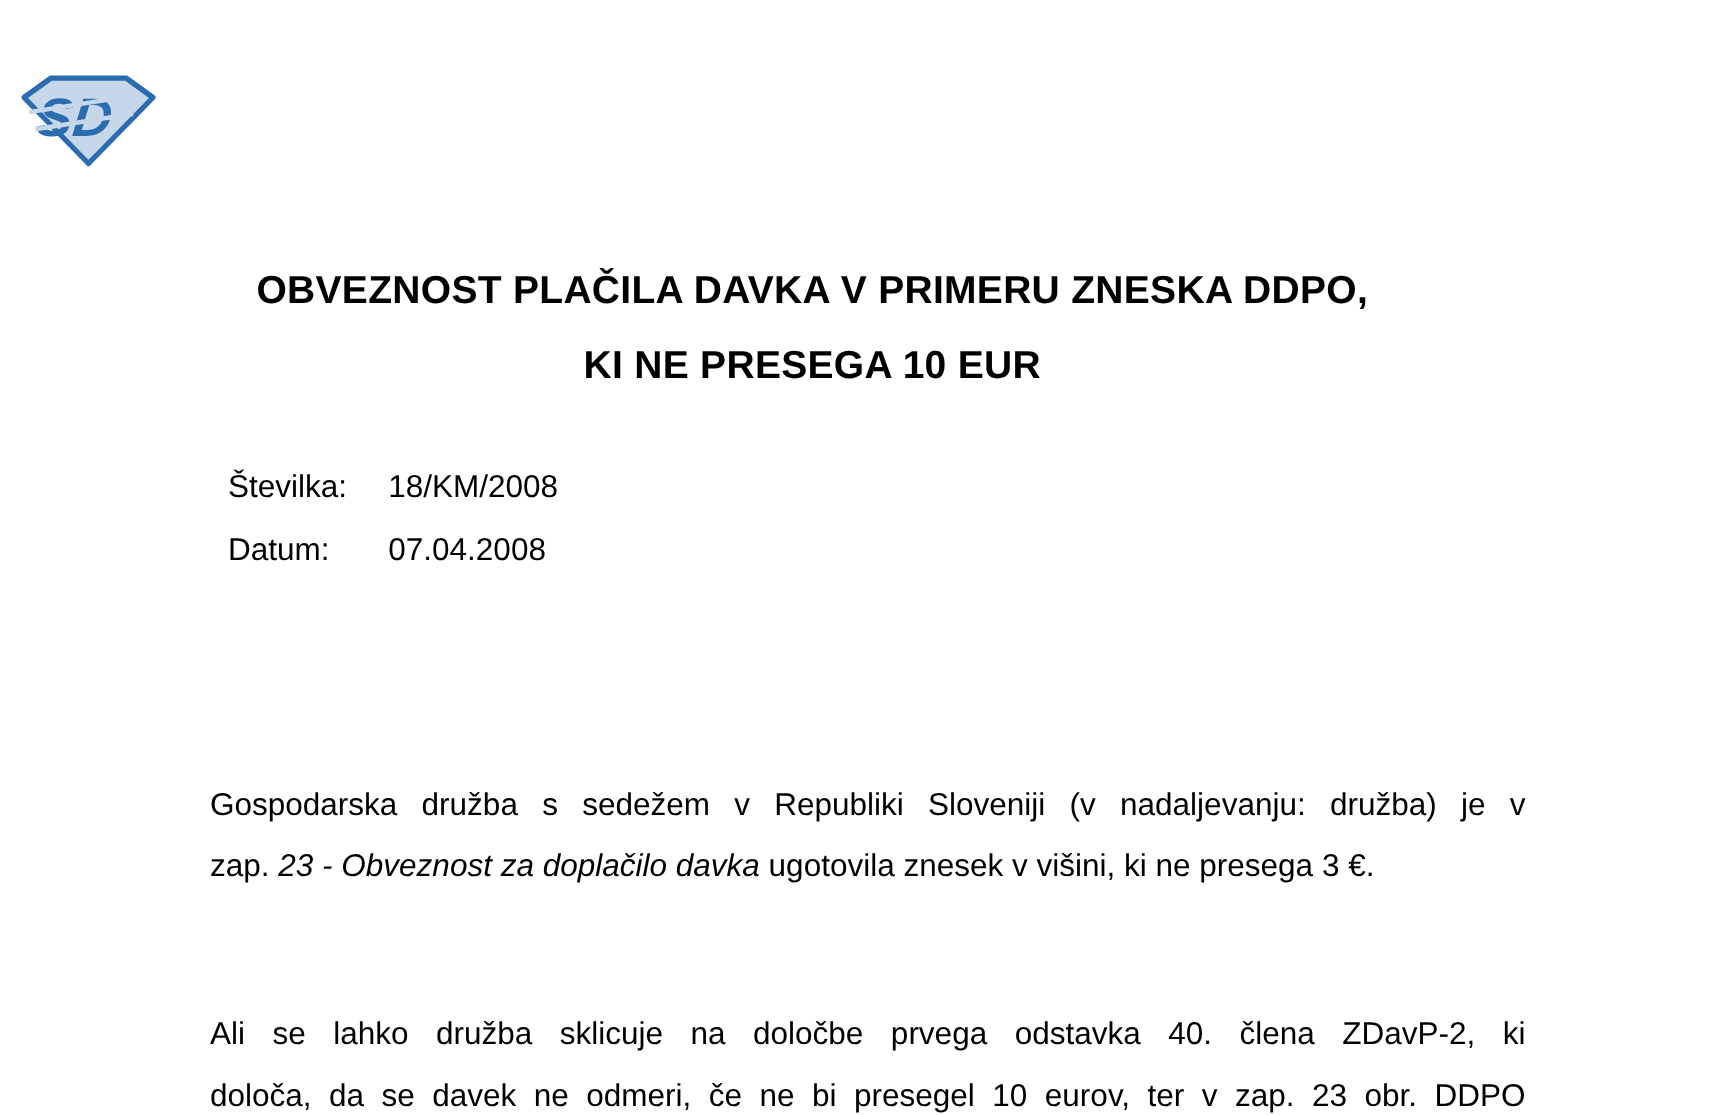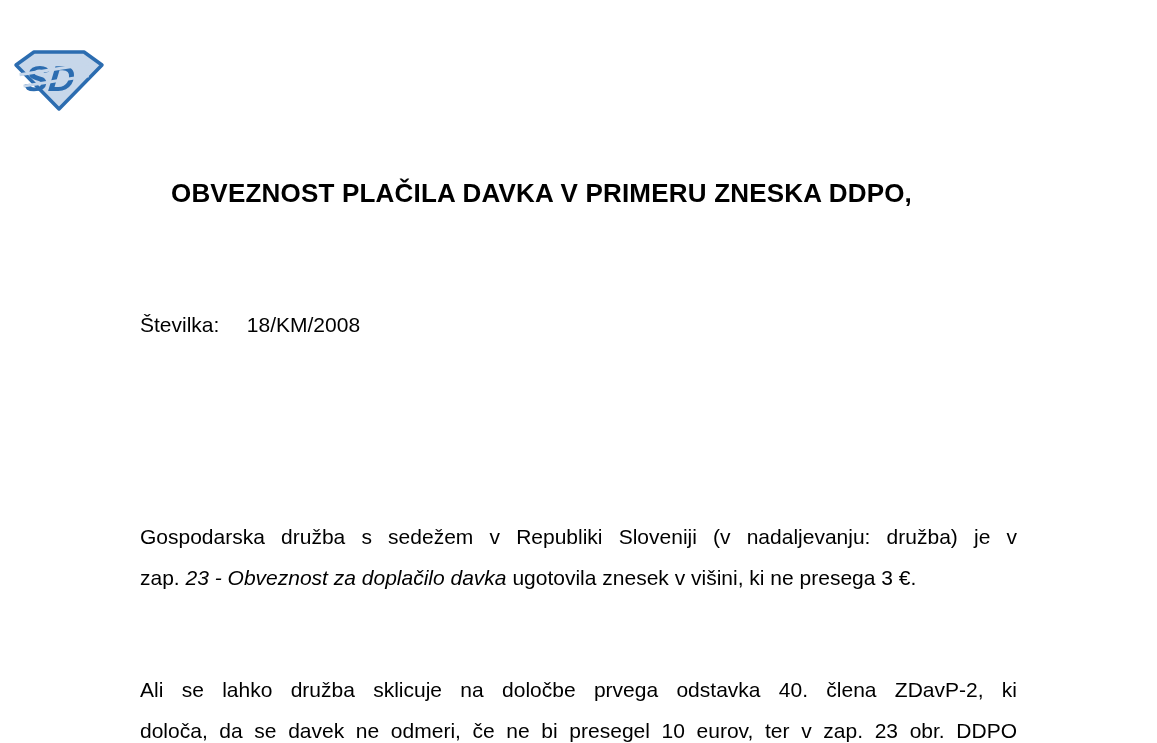--- a/index.html
+++ b/index.html
@@ -30,21 +30,21 @@
     top: 168px;
     width: 1083px;
     text-align: center;
     font-size: 26px;
     font-weight: bold;
     line-height: 50px;
     letter-spacing: 0.2px;
   }
   .meta {
     position: absolute;
-    left: 140px;
+    left: 152px;
     top: 304px;
     font-size: 21px;
     line-height: 42px;
   }
   .meta-label {
     display: inline-block;
     width: 101px;
   }
   .section-heading {
     position: absolute;
@@ -78,26 +78,31 @@
 
   <svg class="logo" viewBox="0 0 92 64" xmlns="http://www.w3.org/2000/svg">
     <path d="M3 17 L21 4 L71 4 L89 17 L46 61 Z" fill="#c7d7ea" stroke="#2b6cb0" stroke-width="3.5" stroke-linejoin="round"></path>
     <text x="15" y="43" font-size="36" fill="#2b6cb0" transform="skewX(-6)">SD</text>
     <rect x="6" y="19" width="74" height="3" fill="#c7d7ea" transform="rotate(-9 46 20)"></rect>
     <rect x="10" y="31" width="66" height="3" fill="#c7d7ea" transform="rotate(-9 46 32)"></rect>
   </svg>
 
   <div class="doc-title">
     <div>OBVEZNOST PLAČILA DAVKA V PRIMERU ZNESKA DDPO,</div>
+    <div>KI NE PRESEGA 10 EUR</div>
   </div>
 
   <div class="meta">
     <div class="meta-row">
       <span class="meta-label">Številka:</span>
       <span class="meta-value">18/KM/2008</span>
+    </div>
+    <div class="meta-row">
+      <span class="meta-label">Datum:</span>
+      <span class="meta-value">07.04.2008</span>
     </div>
   </div>
 
 
   <div class="para para-1">
     <div class="line just">Gospodarska družba s sedežem v Republiki Sloveniji (v nadaljevanju: družba) je v</div>
     <div class="line nowrap"><span>zap. </span><span class="it">23 - Obveznost za doplačilo davka</span><span> ugotovila znesek v višini, ki ne presega 3 €.</span></div>
   </div>
 
   <div class="para para-2">

